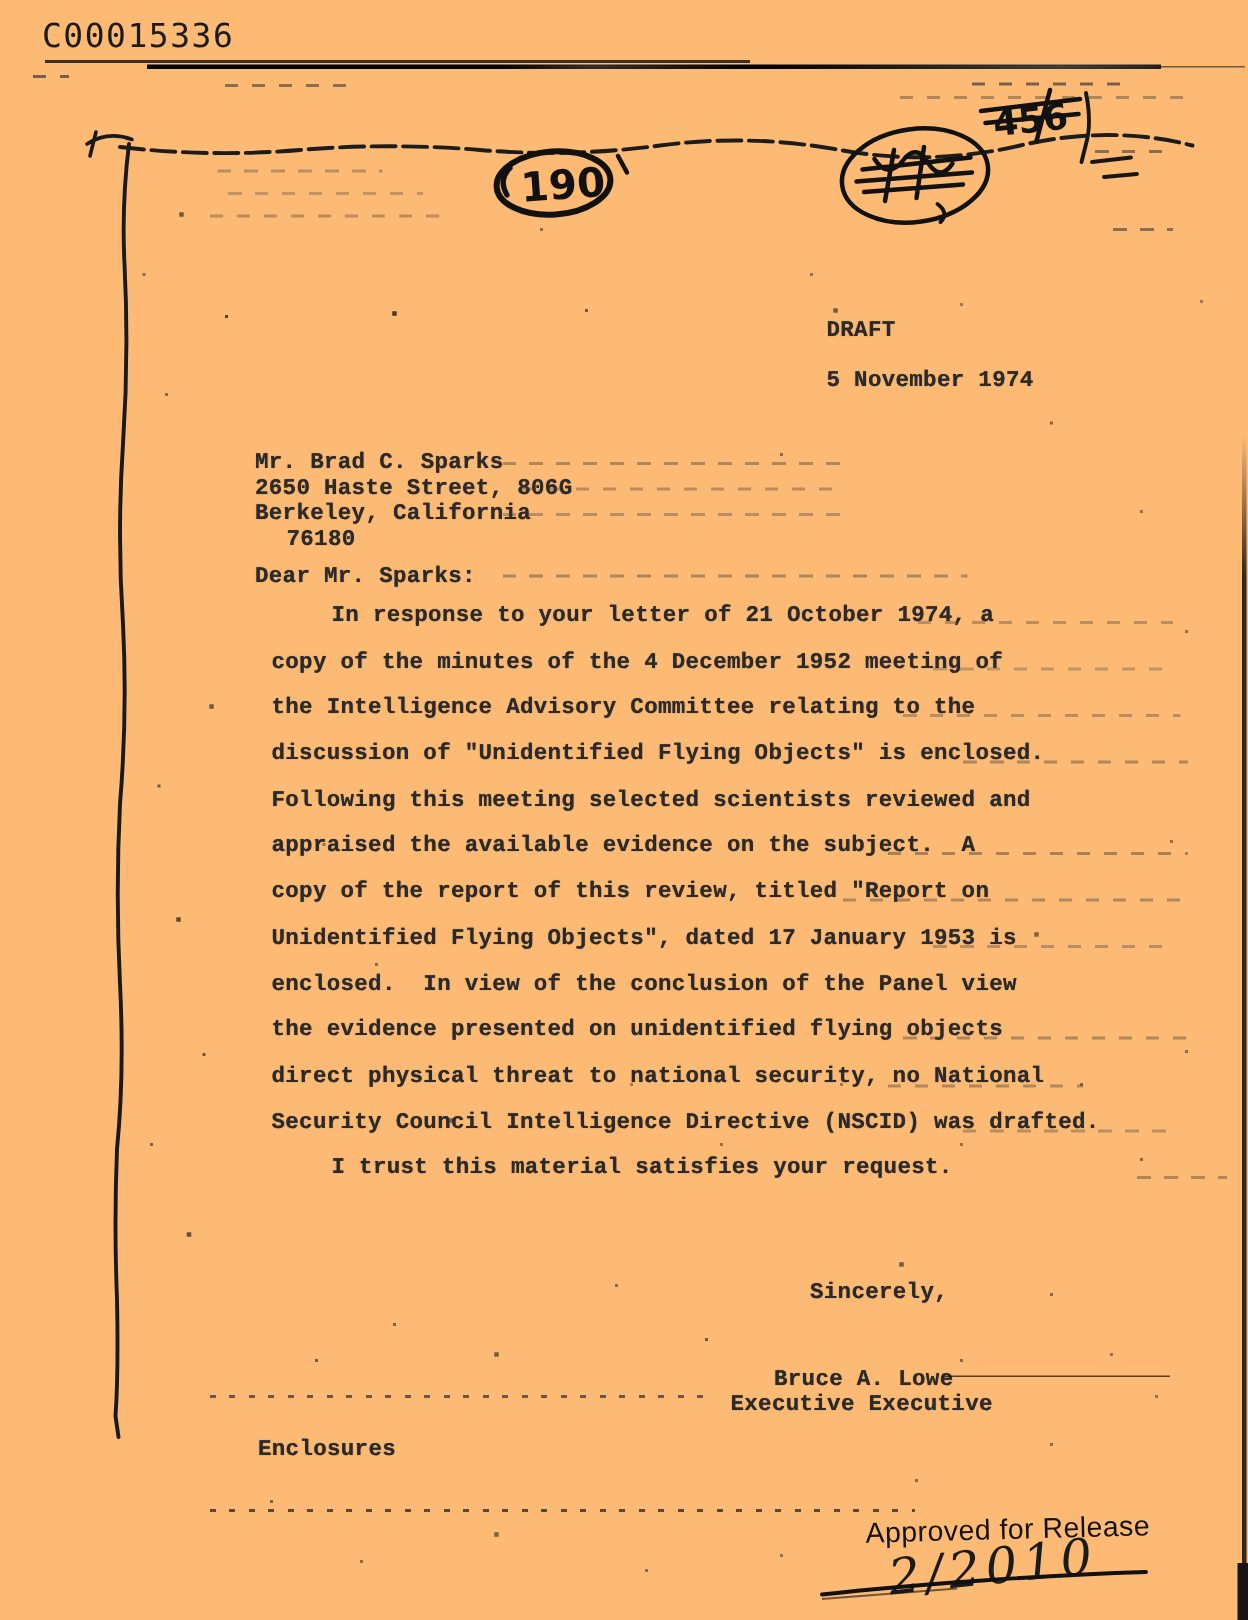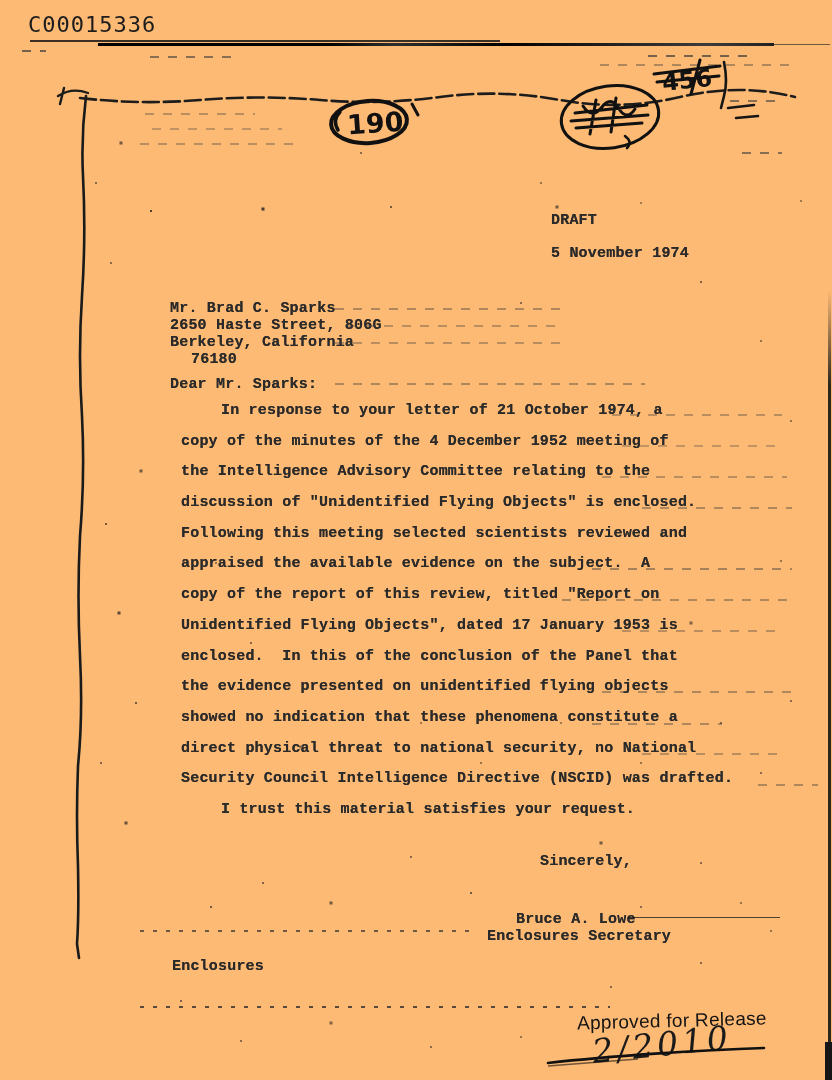--- a/index.html
+++ b/index.html
@@ -103,43 +103,42 @@
 
   <div class="body-block">
     <div class="bline indent">In response to your letter of 21 October 1974, a</div>
     <div class="bline">copy of the minutes of the 4 December 1952 meeting of</div>
     <div class="bline">the Intelligence Advisory Committee relating to the</div>
     <div class="bline">discussion of "Unidentified Flying Objects" is enclosed.</div>
     <div class="bline">Following this meeting selected scientists reviewed and</div>
     <div class="bline">appraised the available evidence on the subject.  A</div>
     <div class="bline">copy of the report of this review, titled "Report on</div>
     <div class="bline">Unidentified Flying Objects", dated 17 January 1953 is</div>
-    <div class="bline">enclosed.  In this of the conclusion of the Panel that</div>
+    <div class="bline">enclosed.  In view of the conclusion of the Panel view</div>
     <div class="bline">the evidence presented on unidentified flying objects</div>
-    <div class="bline">showed no indication that these phenomena constitute a</div>
     <div class="bline">direct physical threat to national security, no National</div>
     <div class="bline">Security Council Intelligence Directive (NSCID) was drafted.</div>
     <div class="bline indent">I trust this material satisfies your request.</div>
   </div>
 
   <div class="dashrow" style="left:612px;top:414px;width:170px;opacity:.35"></div>
   <div class="dashrow" style="left:622px;top:445px;width:160px;opacity:.3"></div>
   <div class="dashrow" style="left:602px;top:476px;width:185px;opacity:.35"></div>
   <div class="dashrow" style="left:642px;top:507px;width:150px;opacity:.4"></div>
   <div class="dashrow" style="left:592px;top:568px;width:200px;opacity:.45"></div>
   <div class="dashrow" style="left:562px;top:599px;width:230px;opacity:.4"></div>
   <div class="dashrow" style="left:622px;top:630px;width:160px;opacity:.35"></div>
   <div class="dashrow" style="left:602px;top:691px;width:190px;opacity:.4"></div>
   <div class="dashrow" style="left:592px;top:723px;width:130px;opacity:.4"></div>
   <div class="dashrow" style="left:642px;top:753px;width:140px;opacity:.35"></div>
   <div class="dashrow" style="left:758px;top:784px;width:60px;opacity:.4"></div>
 
   <div class="typed" style="left:540px;top:853px">Sincerely,</div>
   <div class="typed" style="left:516px;top:911px">Bruce A. Lowe</div>
-  <div class="typed" style="left:487px;top:928px">Enclosures Secretary</div>
+  <div class="typed" style="left:487px;top:928px">Executive Executive</div>
   <div class="rule" style="left:628px;top:917px;width:152px;height:1px;opacity:.75"></div>
   <div class="dots" style="left:140px;top:930px;width:335px;opacity:.7"></div>
 
   <div class="typed" style="left:172px;top:958px">Enclosures</div>
   <div class="dots" style="left:140px;top:1006px;width:470px;opacity:.8"></div>
 
   <div class="stamp-label">Approved for Release</div>
 
   <div style="position:absolute;left:828px;top:290px;width:3px;height:790px;background:linear-gradient(180deg,rgba(17,17,17,0) 0,#161616 12%,#161616 100%);opacity:.9"></div>
   <div class="rule" style="left:825px;top:1042px;width:7px;height:38px"></div>

